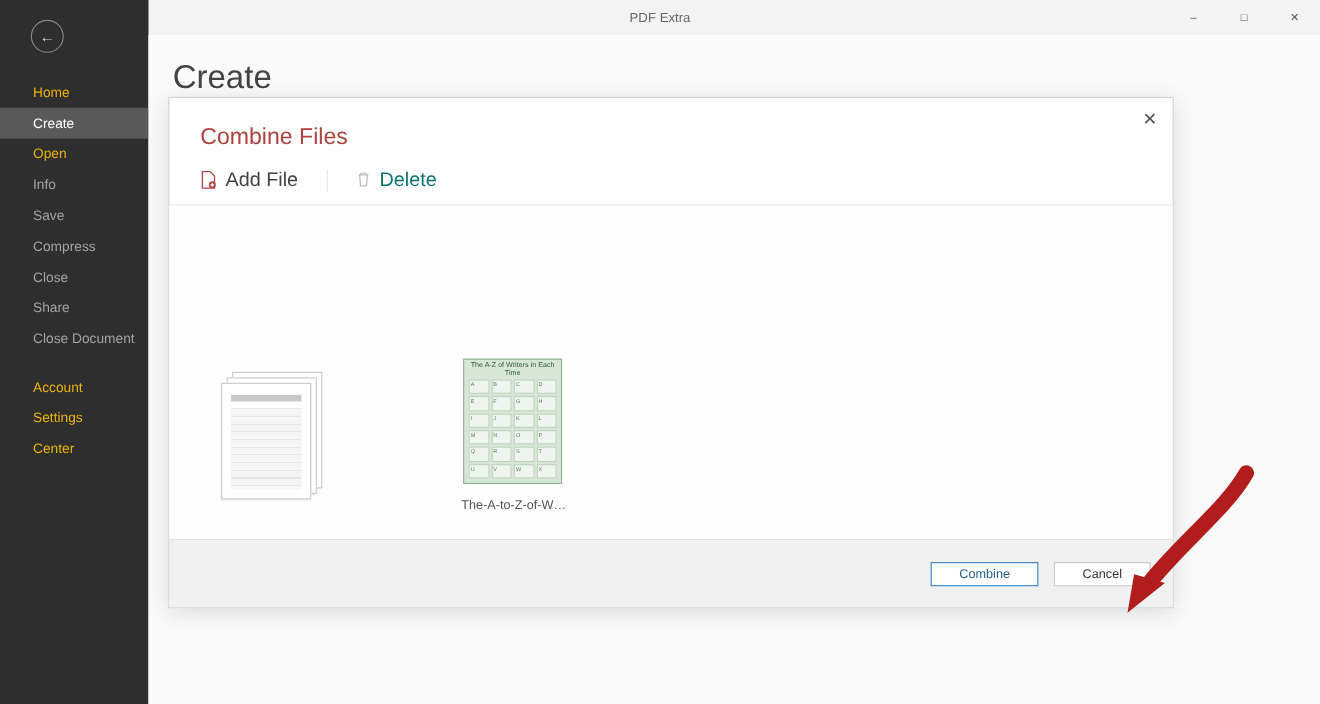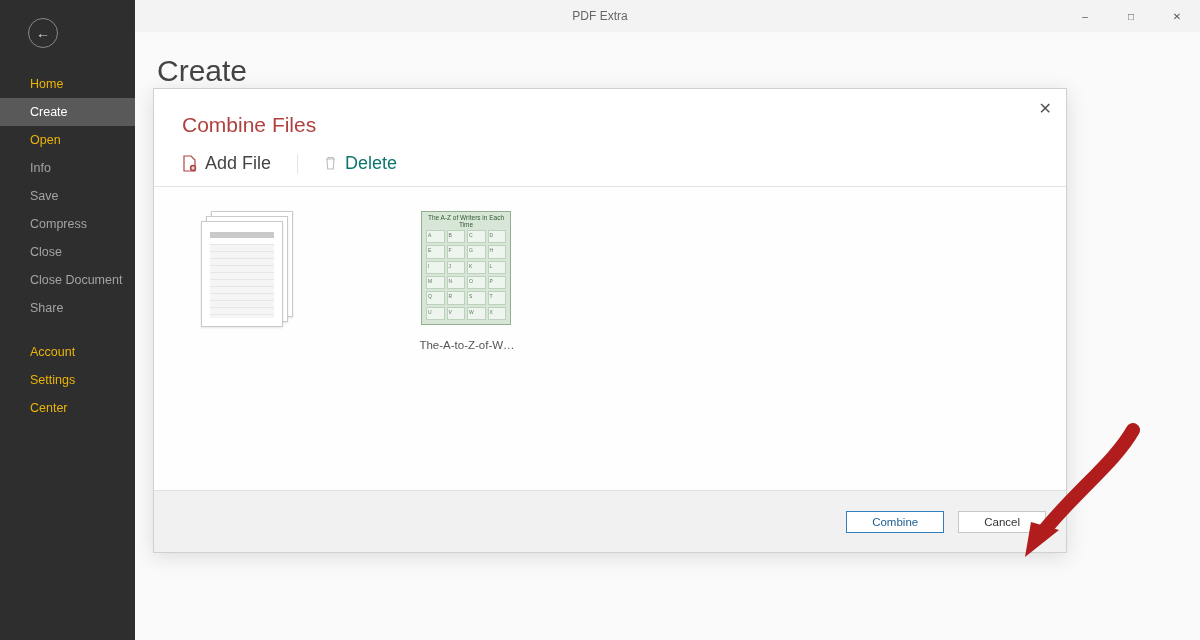--- a/index.html
+++ b/index.html
@@ -59,21 +59,21 @@
   .dialog-toolbar {
     padding: 6px 28px 12px 28px; display: flex; align-items: center; gap: 26px;
     border-bottom: 1px solid #e4e4e4;
   }
   .tool-btn { display: flex; align-items: center; gap: 8px; font-size: 18px; color: #444; cursor: pointer; }
   .tool-btn.disabled { color: #0f766e; cursor: default; }
   .tool-sep { width: 1px; height: 20px; background: #e4e4e4; }
   .tool-icon svg { display: block; }
 
   .dialog-body {
-    flex: 1; padding: 24px 28px; display: flex; gap: 90px; align-items: flex-start;
+    flex: 1; padding: 24px 28px; display: flex; gap: 90px; align-items: flex-end;
     background: #fefefe;
   }
   .file-thumb { width: 130px; display: flex; flex-direction: column; align-items: center; gap: 10px; }
   .thumb-box { width: 92px; height: 118px; position: relative; }
   
   .page-stack .sheet {
     position: absolute; width: 82px; height: 106px; background: #fff; border: 1px solid #c9c9c9;
     box-shadow: 0 1px 2px rgba(0,0,0,.1);
   }
   .page-stack .s1 { top: 0; left: 10px; }
@@ -141,22 +141,22 @@
     <span>←</span>
   </div>
 
   <div class="nav-item"><span>Home</span></div>
   <div class="nav-item active"><span>Create</span></div>
   <div class="nav-item"><span>Open</span></div>
   <div class="nav-item disabled"><span>Info</span></div>
   <div class="nav-item disabled"><span>Save</span></div>
   <div class="nav-item disabled"><span>Compress</span></div>
   <div class="nav-item disabled"><span>Close</span></div>
+  <div class="nav-item disabled"><span>Share</span></div>
   <div class="nav-item disabled"><span>Close Document</span></div>
-  <div class="nav-item disabled"><span>Share</span></div>
 
   <div class="nav-gap"></div>
 
   <div class="nav-item"><span>Account</span></div>
   <div class="nav-item"><span>Settings</span></div>
   <div class="nav-item"><span>Center</span></div>
 </div>
 
 <div class="main">
   <div class="page-title">Create</div>

